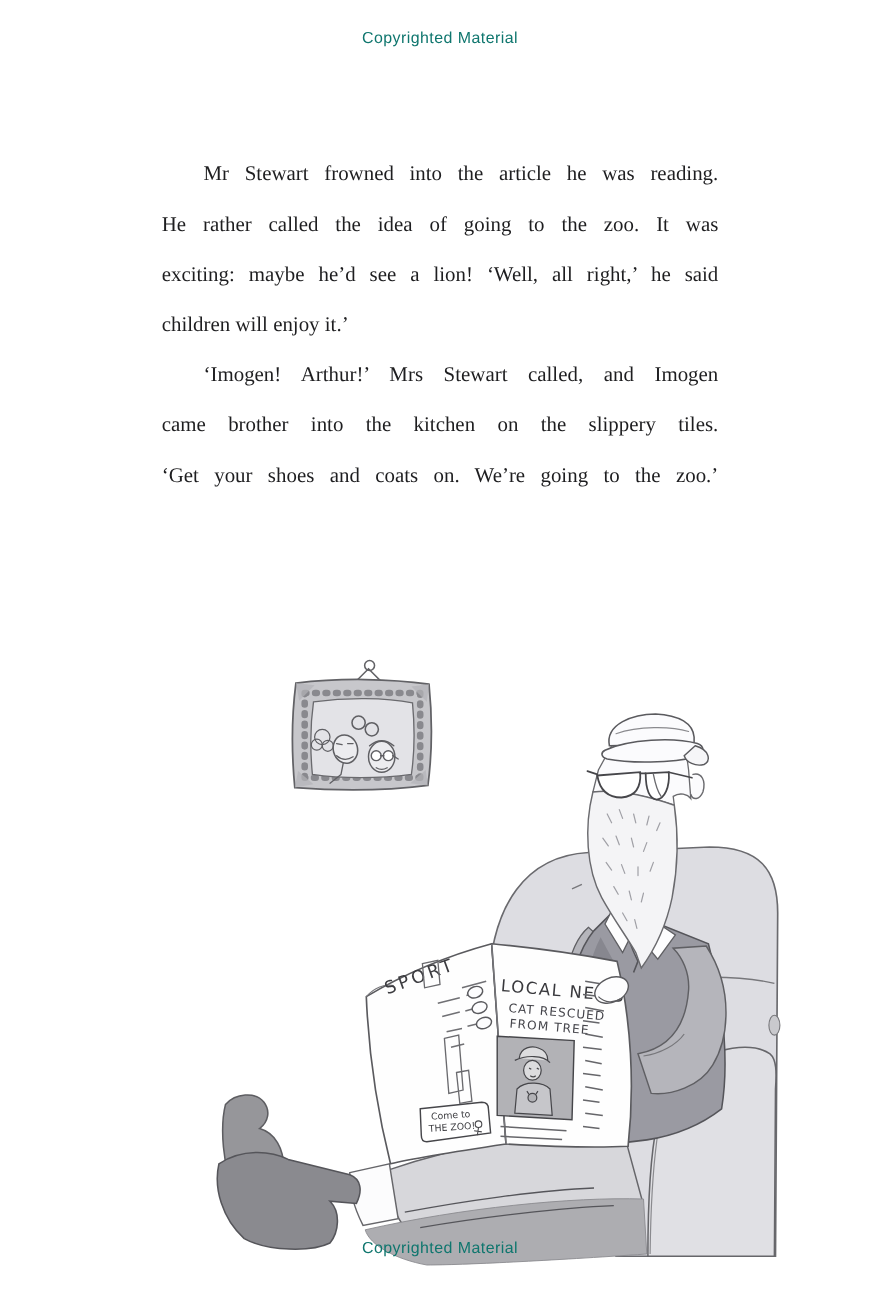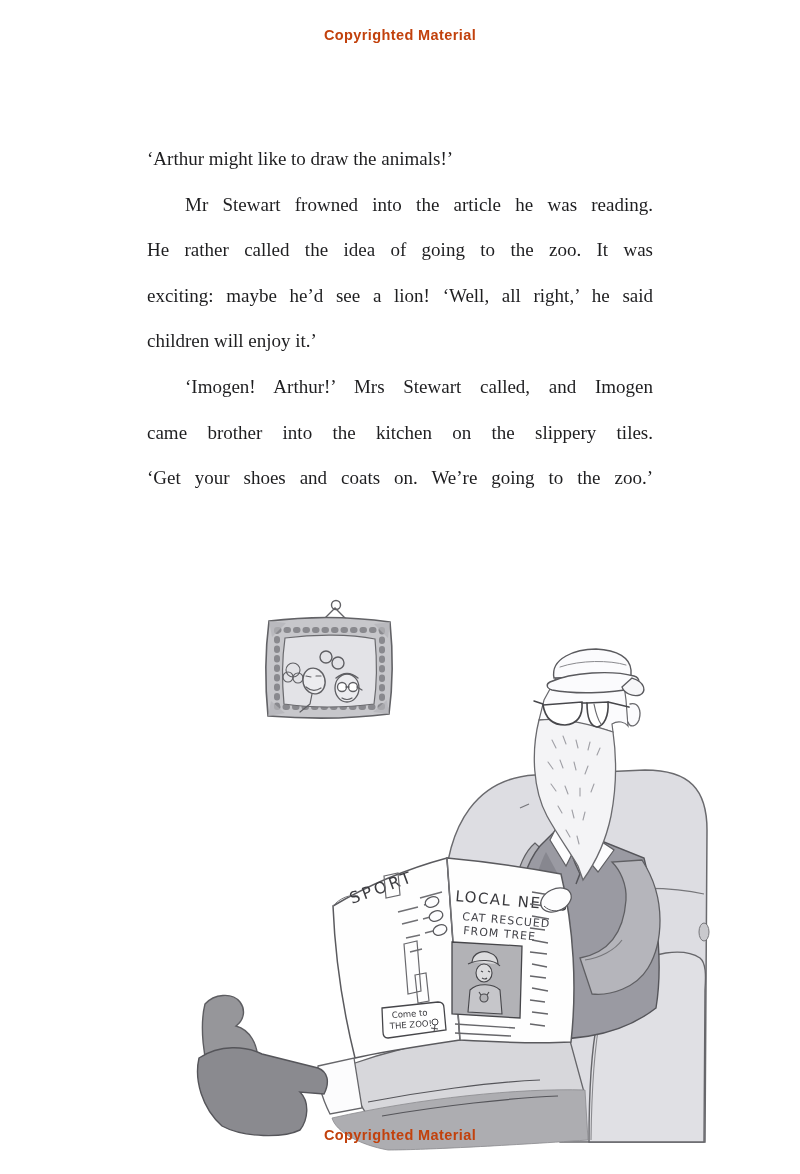--- a/index.html
+++ b/index.html
@@ -1,39 +1,36 @@
 <!DOCTYPE html>
 <html><head>
 <meta charset="utf-8">
 <style>
   html,body{margin:0;padding:0;}
   body{width:800px;height:1174px;background:#ffffff;position:relative;overflow:hidden;
        font-family:"Liberation Serif", serif;}
   .watermark{position:absolute;left:0;width:800px;text-align:center;
-       font-family:"Liberation Sans", sans-serif;font-size:14.5px;font-weight:bold;
-       color:#c2410c;letter-spacing:0.4px;z-index:3;}
+       font-family:"Liberation Sans", sans-serif;font-size:14.5px;font-weight:normal;
+       color:#0f766e;letter-spacing:0.4px;z-index:3;}
   .wm-top{top:27px;}
   .wm-bottom{top:1127px;}
   .text-block{position:absolute;left:147px;top:136px;width:506px;z-index:2;
        font-size:19px;color:#1e1e20;}
   .line{height:45.6px;line-height:45.6px;text-align:justify;text-align-last:justify;}
   .line.last{text-align-last:left;}
   .line.fulljust{text-align-last:justify;}
   .line.indent{text-indent:38px;}
   .illustration{position:absolute;left:0;top:0;z-index:1;}
 </style>
 </head>
 <body>
 
 <div class="watermark wm-top">Copyrighted Material</div>
 
 <div class="text-block">
-  <div>
-    <div class="line last">‘Arthur might like to draw the animals!’</div>
-  </div>
   <div>
     <div class="line indent">Mr Stewart frowned into the article he was reading.</div>
     <div class="line">He rather called the idea of going to the zoo. It was</div>
     <div class="line">exciting: maybe he’d see a lion! ‘Well, all right,’ he said</div>
     <div class="line last">children will enjoy it.’</div>
   </div>
   <div>
     <div class="line indent">‘Imogen! Arthur!’ Mrs Stewart called, and Imogen</div>
     <div class="line">came brother into the kitchen on the slippery tiles.</div>
     <div class="line fulljust">‘Get your shoes and coats on. We’re going to the zoo.’</div>

